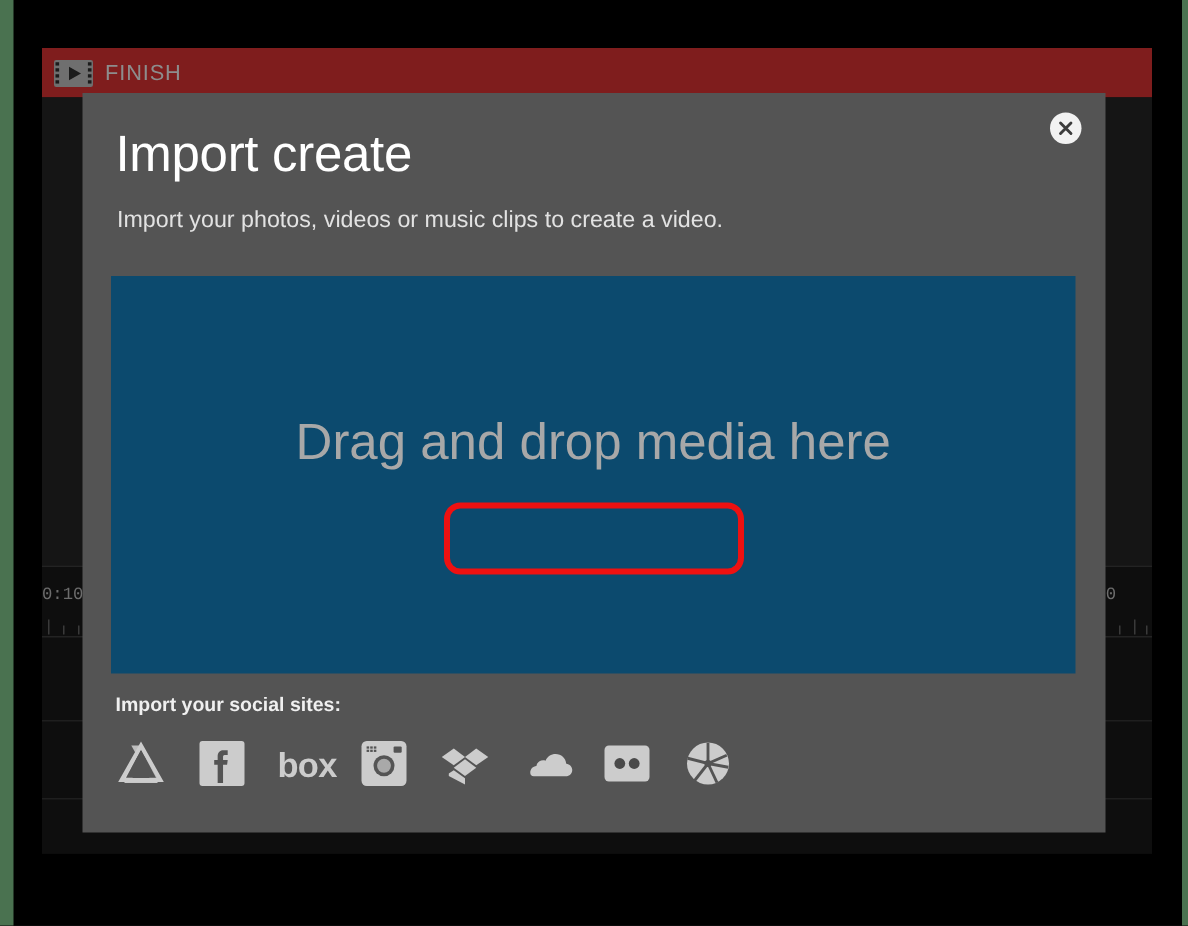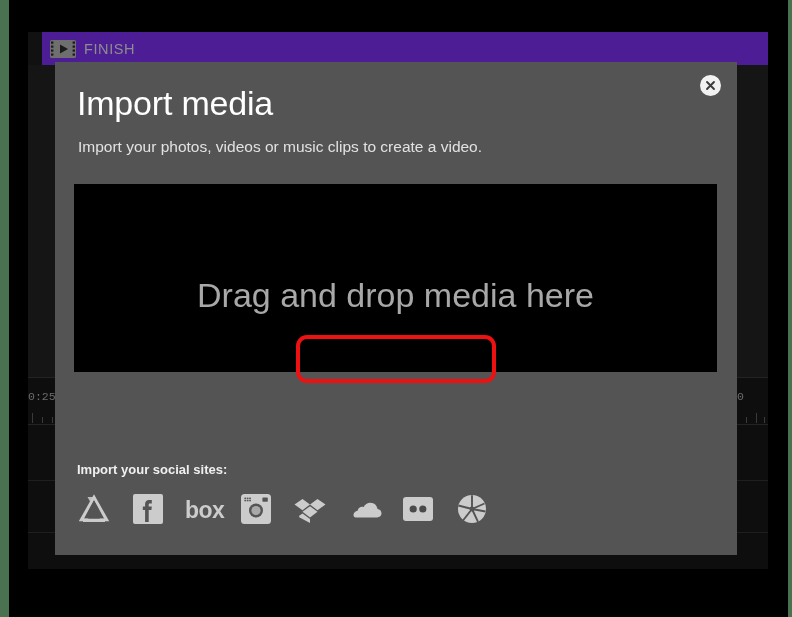--- a/index.html
+++ b/index.html
@@ -38,23 +38,23 @@
   
   #app-window {
     position: absolute;
     left: 28px; top: 32px;
     width: 740px; height: 537px;
     background: #111111;
     overflow: hidden;
   }
   .app-topbar {
     position: absolute;
-    left: 14px; top: 0;
+    left: 0; top: 0;
     width: 740px; height: 33px;
-    background: #4c1d95;
+    background: #7f1d1d;
     display: flex;
     align-items: center;
     padding-left: 8px;
     box-sizing: border-box;
   }
   .finish-icon {
     width: 26px; height: 18px;
     margin-right: 8px;
     flex: 0 0 auto;
   }
@@ -160,22 +160,22 @@
     left: 23px; top: 76px;
     color: #e2e2e2;
     font-size: 15.5px;
     margin: 0;
     text-align: center;
   }
 
   .dropzone {
     position: absolute;
     left: 19px; top: 122px;
-    width: 643px; height: 188px;
-    background: #000000;
+    width: 643px; height: 265px;
+    background: #0c4a6e;
     cursor: pointer;
   }
   .dropzone-text {
     position: absolute;
     left: 0; right: 0;
     top: 92px;
     text-align: center;
     color: #a8a8a8;
     font-size: 34px;
     font-weight: 300;
@@ -265,21 +265,21 @@
         </svg>
       </span>
       <span class="finish-label">FINISH</span>
     </div>
 
     <div class="app-body">
       <div class="preview-zone"></div>
 
       <div class="timeline-zone">
         <div class="tl-ruler">
-          <span class="tl-time-left">0:25</span>
+          <span class="tl-time-left">0:10</span>
           <span class="tl-time-right">01:50</span>
           <div class="tl-ticks">
             <div class="tl-tick" style="left:4px;height:10px;"></div>
             <div class="tl-tick" style="left:14px;height:6px;"></div>
             <div class="tl-tick" style="left:24px;height:6px;"></div>
             <div class="tl-tick" style="left:34px;height:10px;"></div>
             <div class="tl-tick" style="left:718px;height:6px;"></div>
             <div class="tl-tick" style="left:728px;height:10px;"></div>
             <div class="tl-tick" style="left:736px;height:6px;"></div>
           </div>
@@ -292,21 +292,21 @@
   </div>
 
   <div id="modal">
 
     <div class="modal-close">
       <svg viewBox="0 0 12 12" width="11" height="11">
         <path d="M2.2 2.2 L9.8 9.8 M9.8 2.2 L2.2 9.8" stroke="#3c3c3c" stroke-width="2.1" stroke-linecap="round" fill="none"></path>
       </svg>
     </div>
 
-    <h1 class="modal-title">Import media</h1>
+    <h1 class="modal-title">Import create</h1>
     <p class="modal-sub">Import your photos, videos or music clips to create a video.</p>
 
     <div class="dropzone">
       <div class="dropzone-text">Drag and drop media here</div>
 
       <div class="browse-wrap">
         <div class="red-ring"></div>
       </div>
     </div>
 

